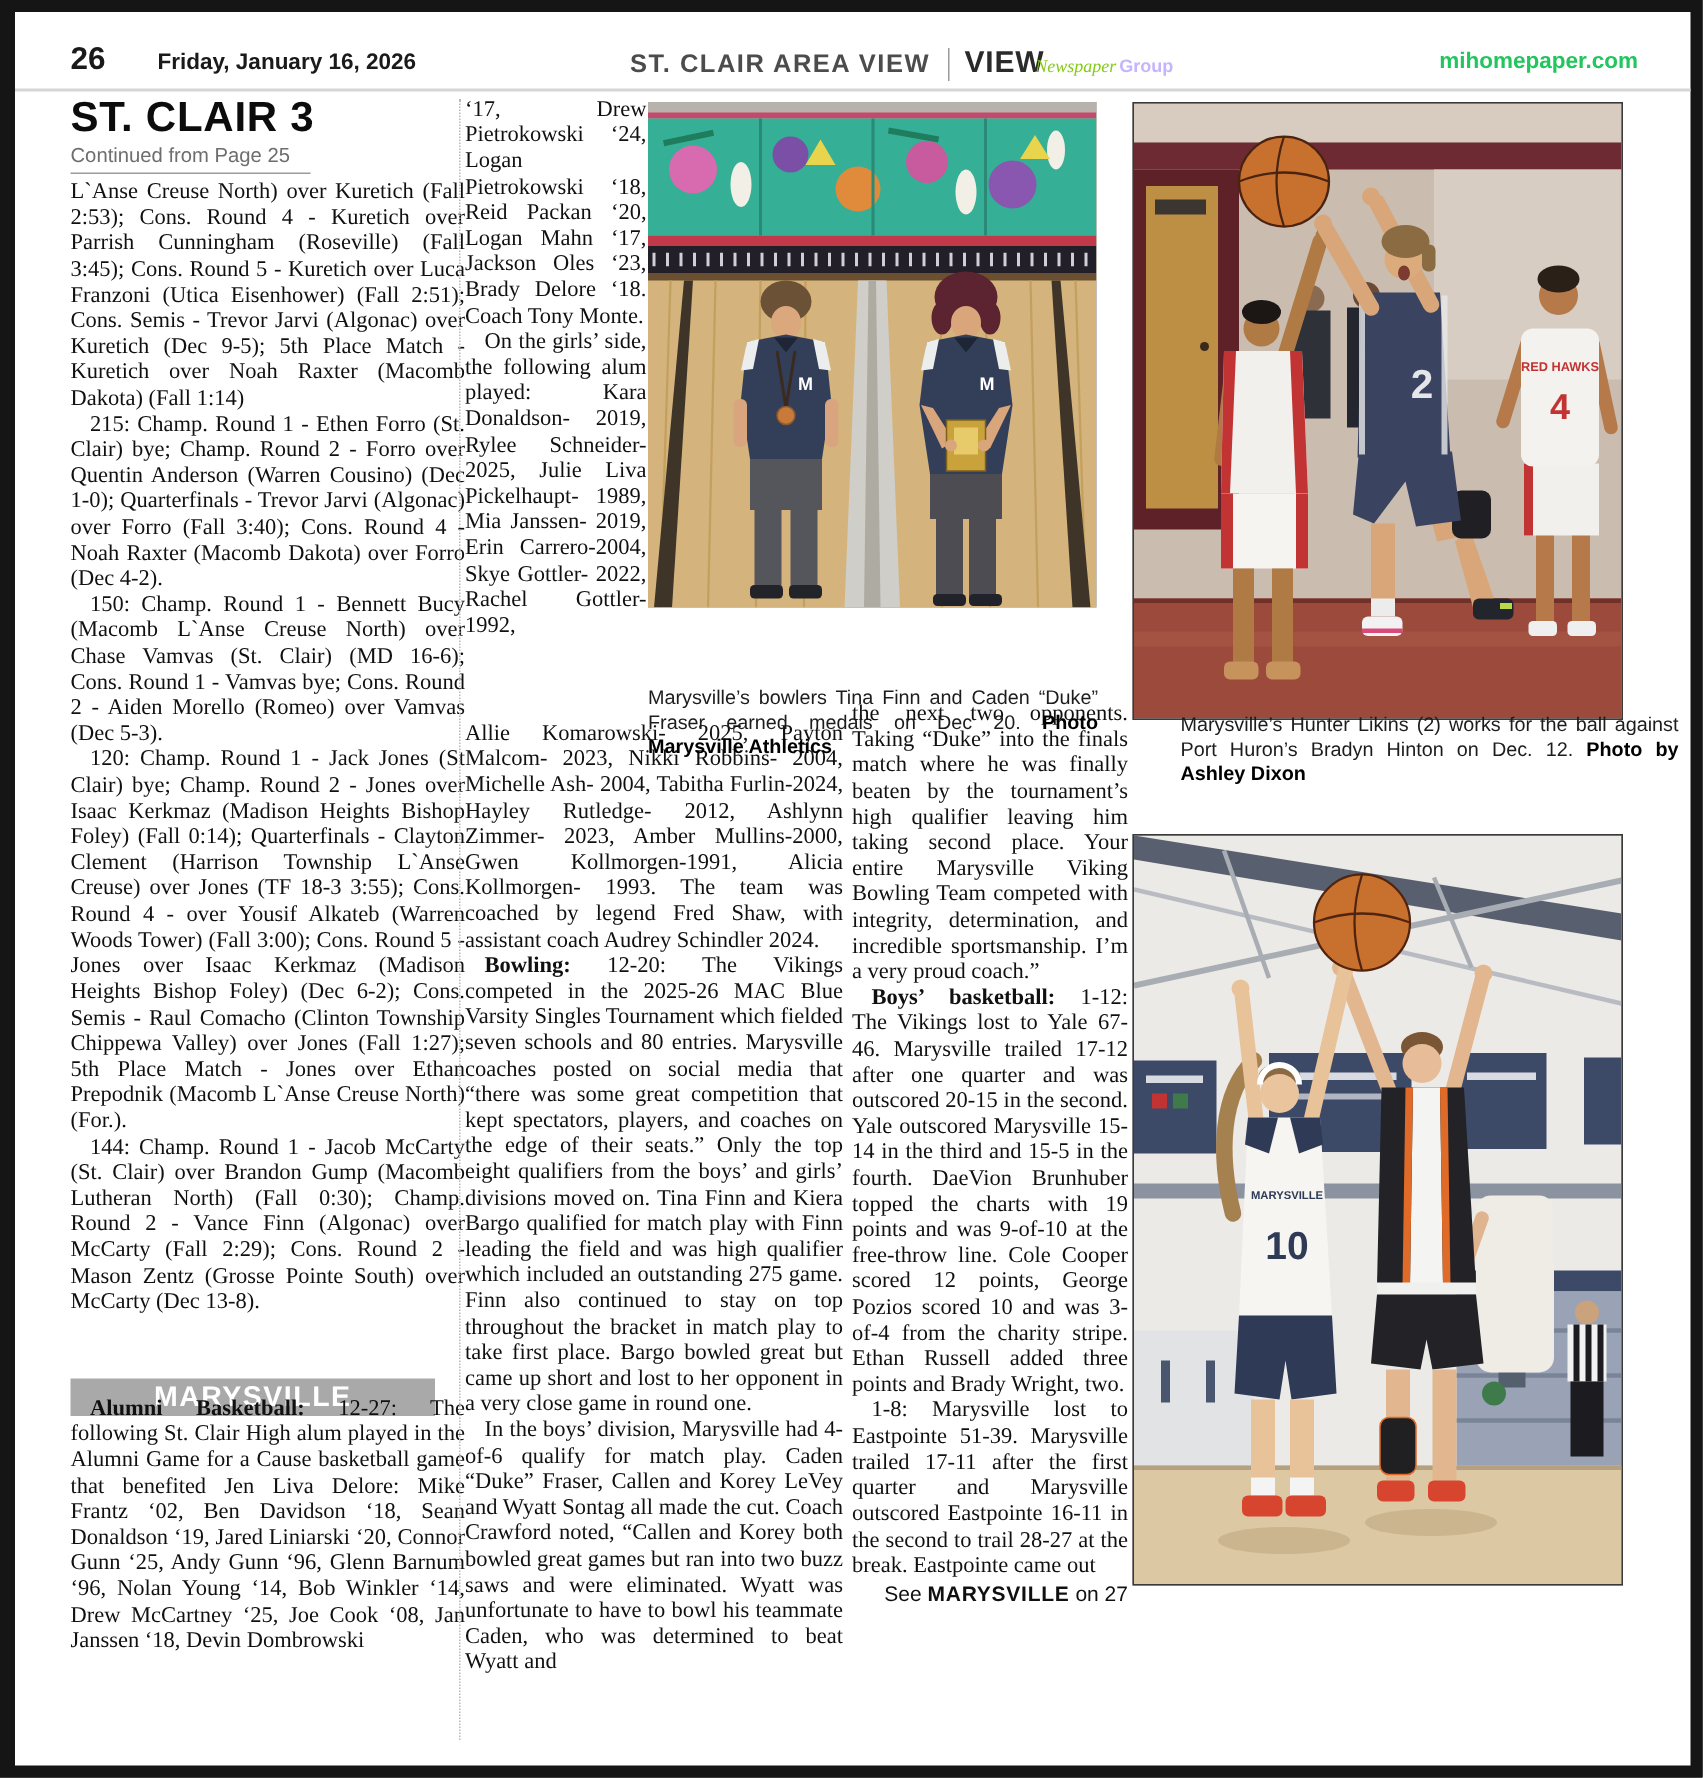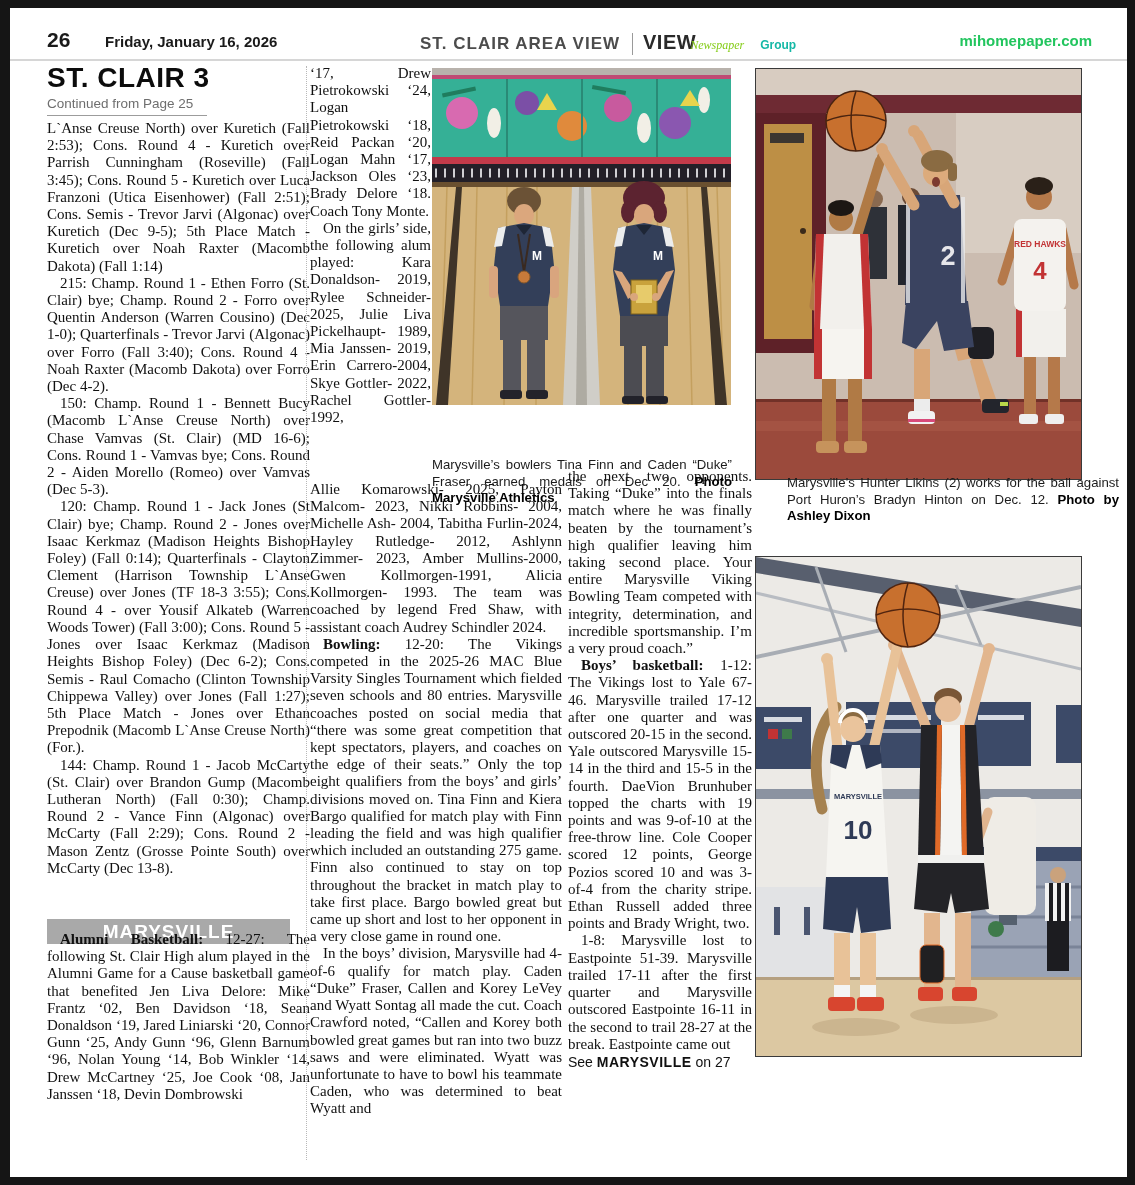--- a/index.html
+++ b/index.html
@@ -9,21 +9,21 @@
   .abs{position:absolute;}
 
   
   .pagenum{left:47px;top:28px;font-size:21px;font-weight:600;color:#1a1a1a;}
   .date{left:105px;top:33px;font-size:15px;font-weight:600;color:#1a1a1a;}
   .masthead{left:420px;top:31px;color:#4a4a4a;white-space:nowrap;}
   .masthead .mh-title{font-size:17px;font-weight:800;letter-spacing:1px;color:#4c4c4c;}
   .masthead .mh-bar{display:inline-block;width:1px;height:22px;background:#9a9a9a;margin:0 10px -6px 12px;}
   .masthead .mh-view{font-size:20px;font-weight:800;color:#2a2a2a;letter-spacing:.5px;}
   .masthead .mh-script{font-family:"Liberation Serif",serif;font-style:italic;font-size:12px;color:#84cc16;margin-left:-6px;}
-  .masthead .mh-group{font-size:12px;font-weight:800;color:#14b8a6;margin-left:16px;}
+  .masthead .mh-group{font-size:12px;font-weight:800;color:#c4b5fd;margin-left:2px;}
   .site{left:957px;top:32px;width:135px;text-align:right;font-size:15px;font-weight:700;color:#22c55e;}
   .hrule{left:10px;top:59px;width:1117px;height:2px;background:#d6d6d6;}
 
   
   .title{left:47px;top:62px;font-size:28px;font-weight:800;letter-spacing:.5px;color:#0c0c0c;}
   .cont{left:47px;top:96px;font-size:13.5px;color:#6e6e6e;}
   .trule{left:47px;top:115px;width:160px;height:1px;background:#9c9c9c;}
 
   
   .col{font-family:"Liberation Serif",serif;font-size:15px;line-height:17.2px;color:#101010;
@@ -32,21 +32,21 @@
   .col p.noindent{text-indent:0;}
   .col .lead{font-weight:700;}
   .col1{left:47px;top:120px;width:263px;height:796px;}
   .col2n{left:310px;top:65px;width:121px;height:416px;}
   .col2w{left:310px;top:481px;width:252px;height:680px;}
   .col3{left:568px;top:468px;width:184px;height:692px;}
   .banner{left:47px;top:919px;width:243px;height:25px;background:#a9a9a9;color:#ffffff;
           font-size:19px;font-weight:800;letter-spacing:1px;text-align:center;line-height:25px;}
   .alumni{left:47px;top:931px;width:263px;height:212px;}
   .jump{font-family:"Liberation Sans",sans-serif;font-size:14px;text-indent:0 !important;
-        text-align:left;margin-top:1px !important;}
+        text-align:right;margin-top:1px !important;}
   .jump strong{font-weight:800;letter-spacing:.5px;}
 
   
   .photo{overflow:hidden;background:#888;}
   .photo svg{display:block;}
   .pb{border:1px solid #3a3a3a;}
   .caption{font-size:13.2px;line-height:16.6px;color:#1c1c1c;text-align:justify;}
   .caption b{font-weight:800;color:#000;}
   .cap1{left:432px;top:409px;width:300px;margin-top:48px;}
   .cap2{left:755px;top:475px;width:332px;margin-left:32px;}

